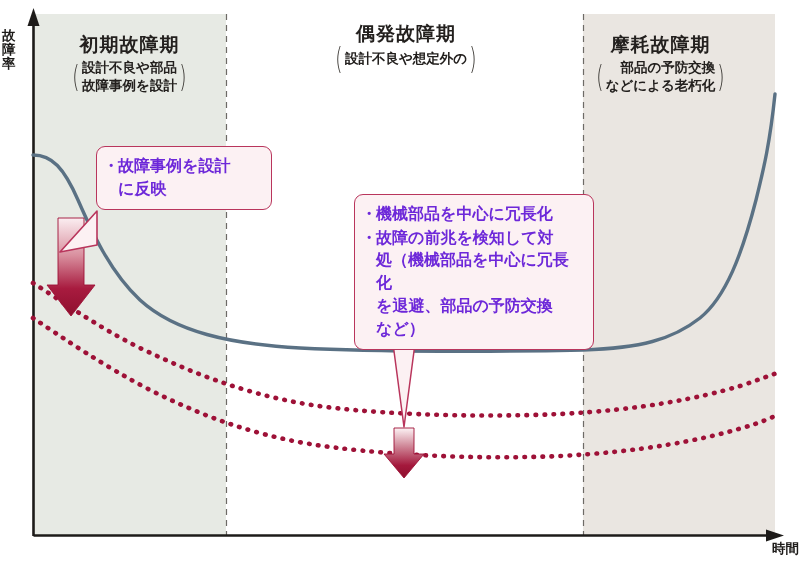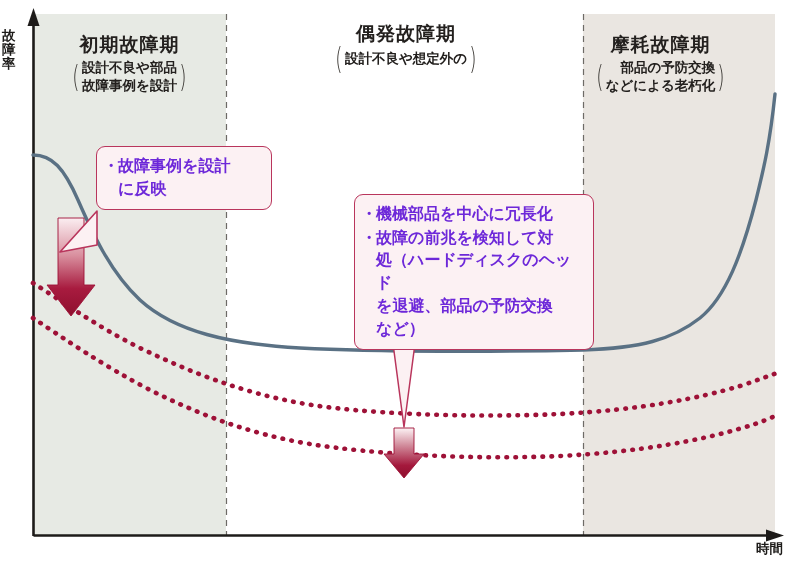--- a/index.html
+++ b/index.html
@@ -55,21 +55,21 @@
     color:#1d1b19;
     letter-spacing:0px;
     user-select:none;
   }
   #y-axis-label{
     left:2px;top:28px;
     width:16px;
     line-height:1.05;
     text-align:left;
   }
-  #x-axis-label{left:728px;top:540px;padding-left:28px;}
+  #x-axis-label{left:744px;top:540px;padding-left:28px;}
 
   
   .callout{
     position:absolute;
     background:#fcf1f3;
     border:1.6px solid #b9355c;
     border-radius:9px;
     box-sizing:border-box;
     padding:8px 9px 8px 8px;
     color:#6d28d9;
@@ -200,19 +200,19 @@
     <ul>
       <li>故障事例を設計
 に反映</li>
     </ul>
   </div>
 
   <div class="callout" id="callout-random">
     <ul>
       <li>機械部品を中心に冗長化</li>
       <li>故障の前兆を検知して対
-処（ハードディスクのヘッド
+処（機械部品を中心に冗長化
 を退避、部品の予防交換
 など）</li>
     </ul>
   </div>
 
 </div>
 
 </body></html>

